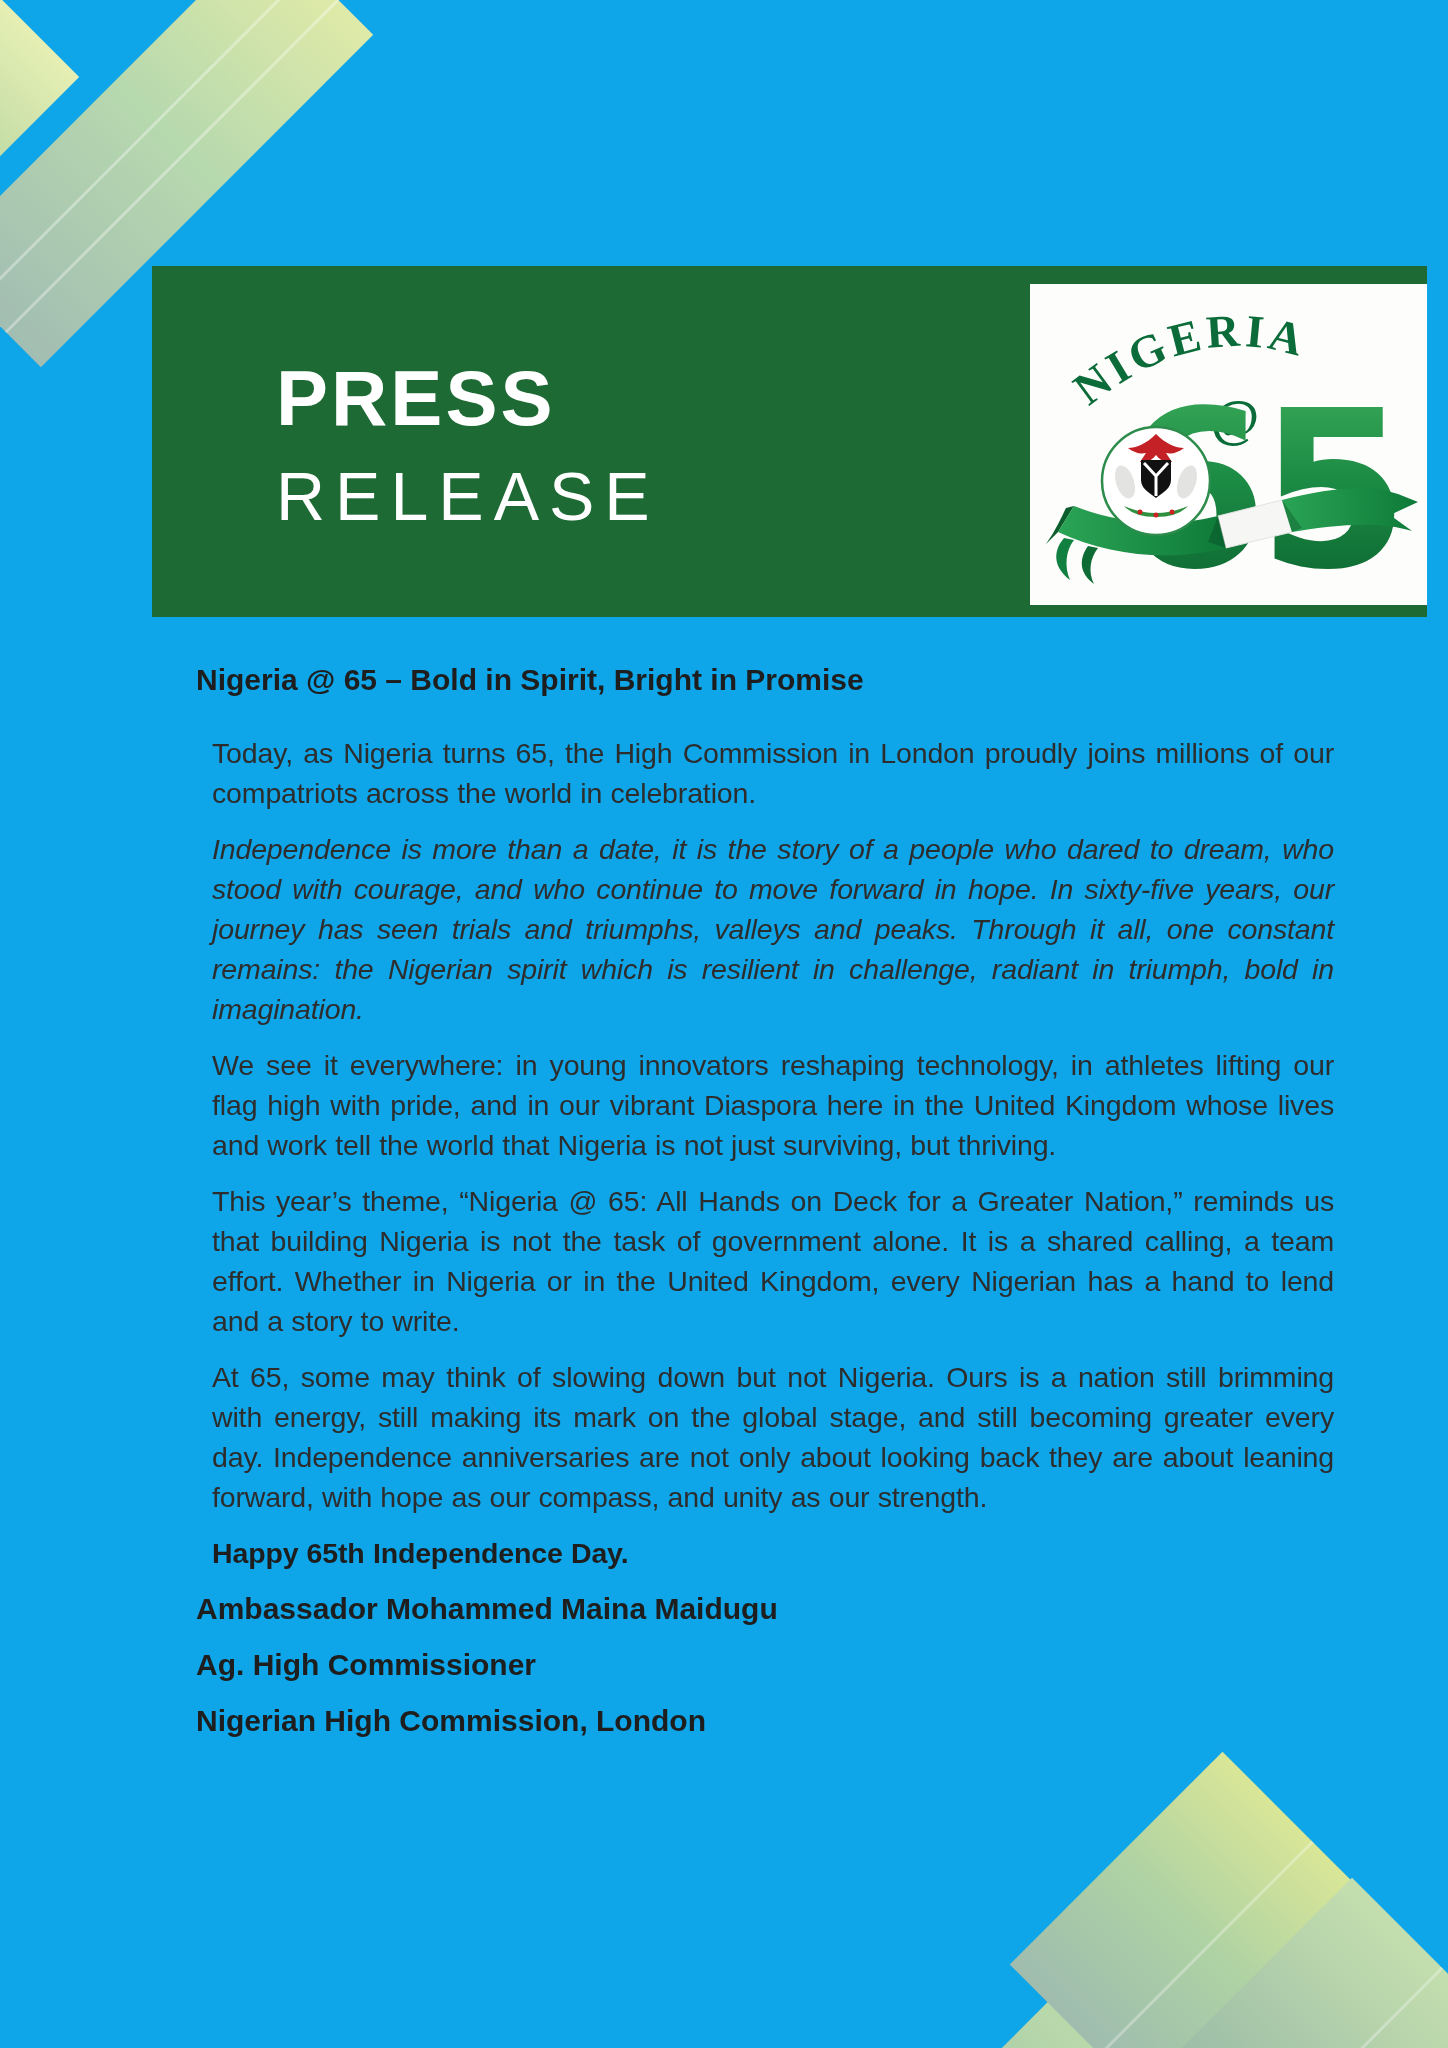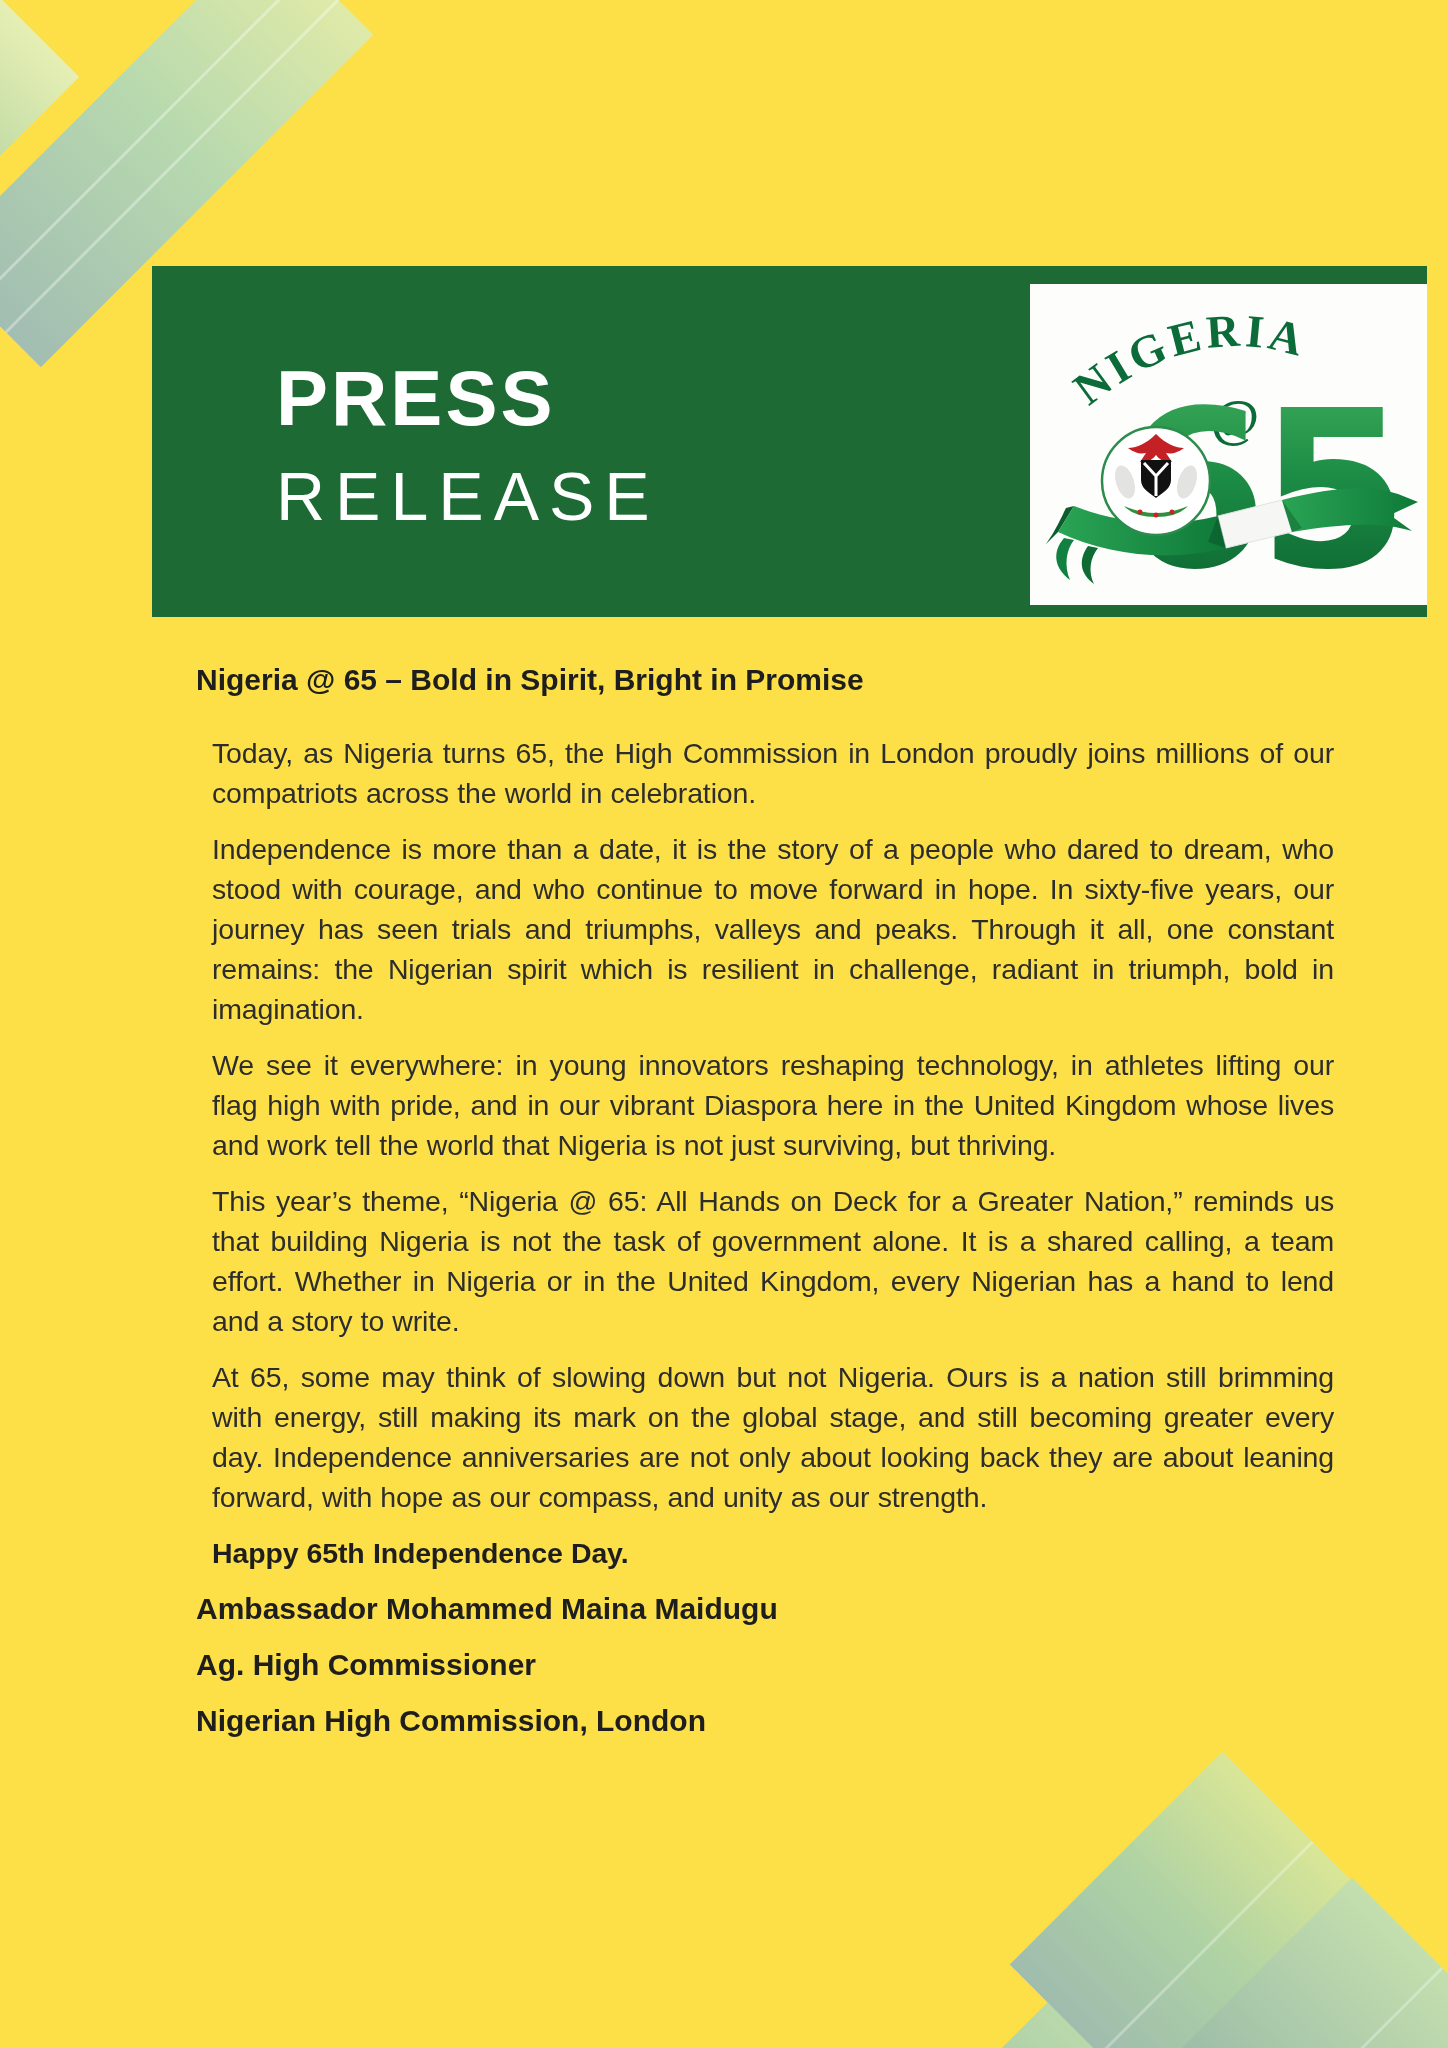--- a/index.html
+++ b/index.html
@@ -1,20 +1,20 @@
 <!DOCTYPE html>
 <html><head>
 <meta charset="utf-8">
 <style>
   html,body{margin:0;padding:0;background:#ffffff;}
   .page{
     position:relative;
     width:1448px;height:2048px;
     margin:0 auto;
-    background:#fde047;
+    background:#0ea5e9;
     overflow:hidden;
     font-family:"Liberation Sans",sans-serif;
   }
   
   .decor{position:absolute;}
   .tl-small{
     left:-56px;top:21px;width:112px;height:112px;
     transform:rotate(45deg);
     background:linear-gradient(to bottom,#e6efb4,#c3dda6);
   }
@@ -79,21 +79,21 @@
     margin:0 0 33px 0;
     font-size:30px;font-weight:700;line-height:40px;color:#1e1e1e;
   }
   .doc p{
     margin:16px;
     font-size:28.5px;line-height:40px;
     letter-spacing:-0.15px;word-spacing:0.5px;
     text-align:justify;
   }
   .gap28{margin-bottom:28px;}
-  .gap22{margin-bottom:22px;}
+  .gap22{margin-bottom:22px;font-style:italic;}
   .gap35{margin-bottom:35px;}
   .gap33{margin-bottom:33px;}
   .gap32{margin-bottom:32px;}
   .gap29{margin-bottom:29px;}
   .gap40{margin-bottom:40px;}
   .closing{
     font-size:30px;font-weight:700;line-height:40px;color:#1e1e1e;
     text-align:center;
   }
   .signature div{

